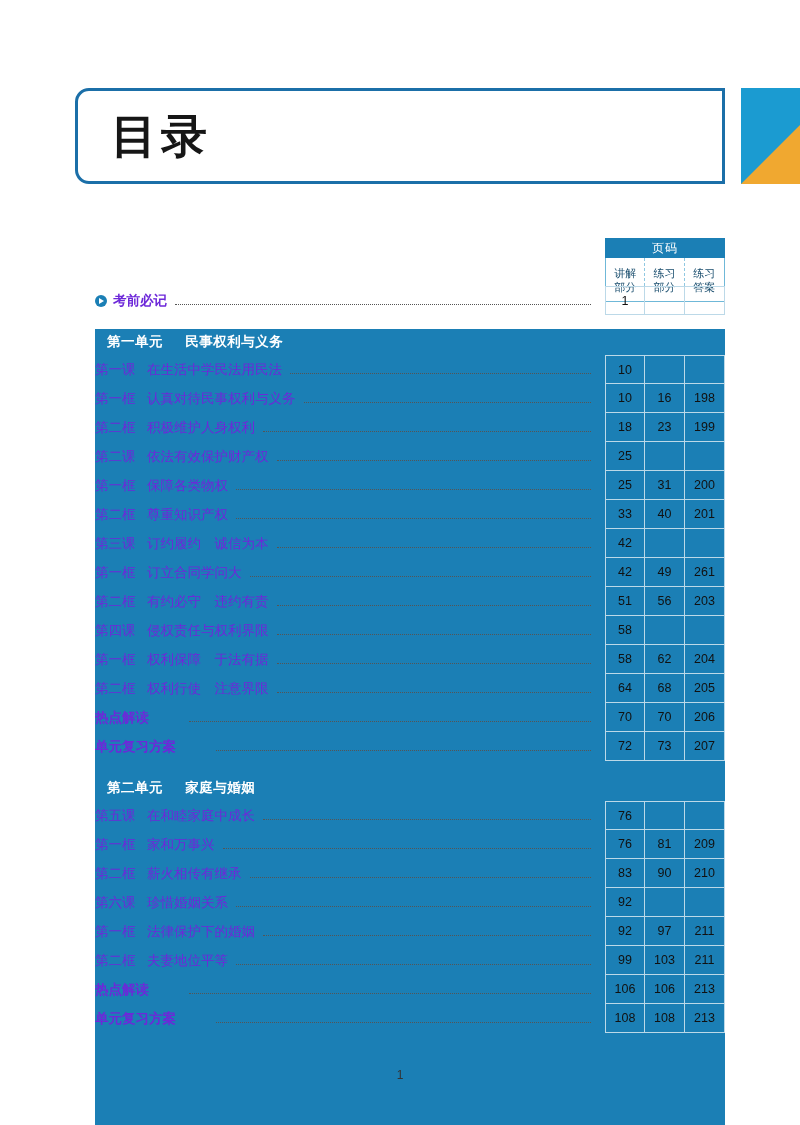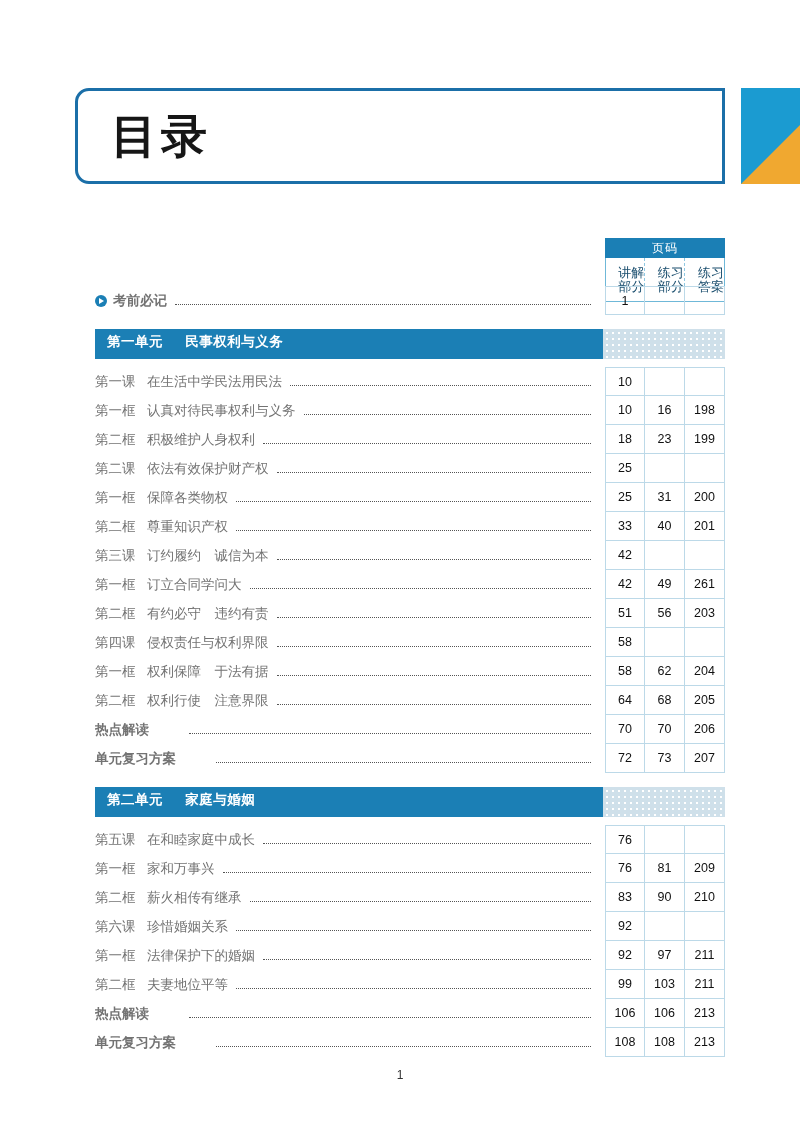--- a/index.html
+++ b/index.html
@@ -94,27 +94,27 @@
   .colhead-cells {
     display: flex;
     height: 44px;
     border-left: 1px solid #6fb8d8;
     border-right: 1px solid #6fb8d8;
     border-bottom: 1px solid #6fb8d8;
     box-sizing: border-box;
   }
   .colhead-cell {
     flex: 1 1 33.333%;
-    font-size: 13px;
+    font-size: 11px;
     color: #1a4e6e;
     text-align: center;
     display: flex;
     flex-direction: column;
     justify-content: center;
-    align-items: flex-end;
+    align-items: center;
     line-height: 14px;
     border-right: 1px dashed #8fc8e2;
     box-sizing: border-box;
   }
   .colhead-cell:last-child { border-right: none; }
 
   
   .toc {
     position: absolute;
     left: 95px;
@@ -124,21 +124,21 @@
   .row {
     display: flex;
     align-items: center;
     height: 29px;
   }
   .row-label {
     flex: 1 1 auto;
     display: flex;
     align-items: baseline;
     font-size: 13.5px;
-    color: #737373;
+    color: #6d28d9;
     overflow: hidden;
     white-space: nowrap;
     padding-right: 8px;
   }
   .row-label .lead {
     flex: 1 1 auto;
     border-bottom: 1.5px dotted #555;
     margin: 0 6px 4px 8px;
     min-width: 10px;
     height: 1px;
@@ -178,23 +178,24 @@
     width: 0; height: 0;
     border-left: 5px solid #ffffff;
     border-top: 3px solid transparent;
     border-bottom: 3px solid transparent;
   }
 
   
   .unit-banner {
     display: flex;
     align-items: stretch;
-    height: 30px;
+    height: 18px;
     margin-top: 14px;
     margin-bottom: 8px;
+    flex-direction: column;
   }
   .unit-banner .bar {
     flex: 0 0 508px;
     background: #1b7fb5;
     color: #ffffff;
     font-size: 13.5px;
     font-weight: bold;
     line-height: 26px;
     padding-left: 12px;
     box-sizing: border-box;

